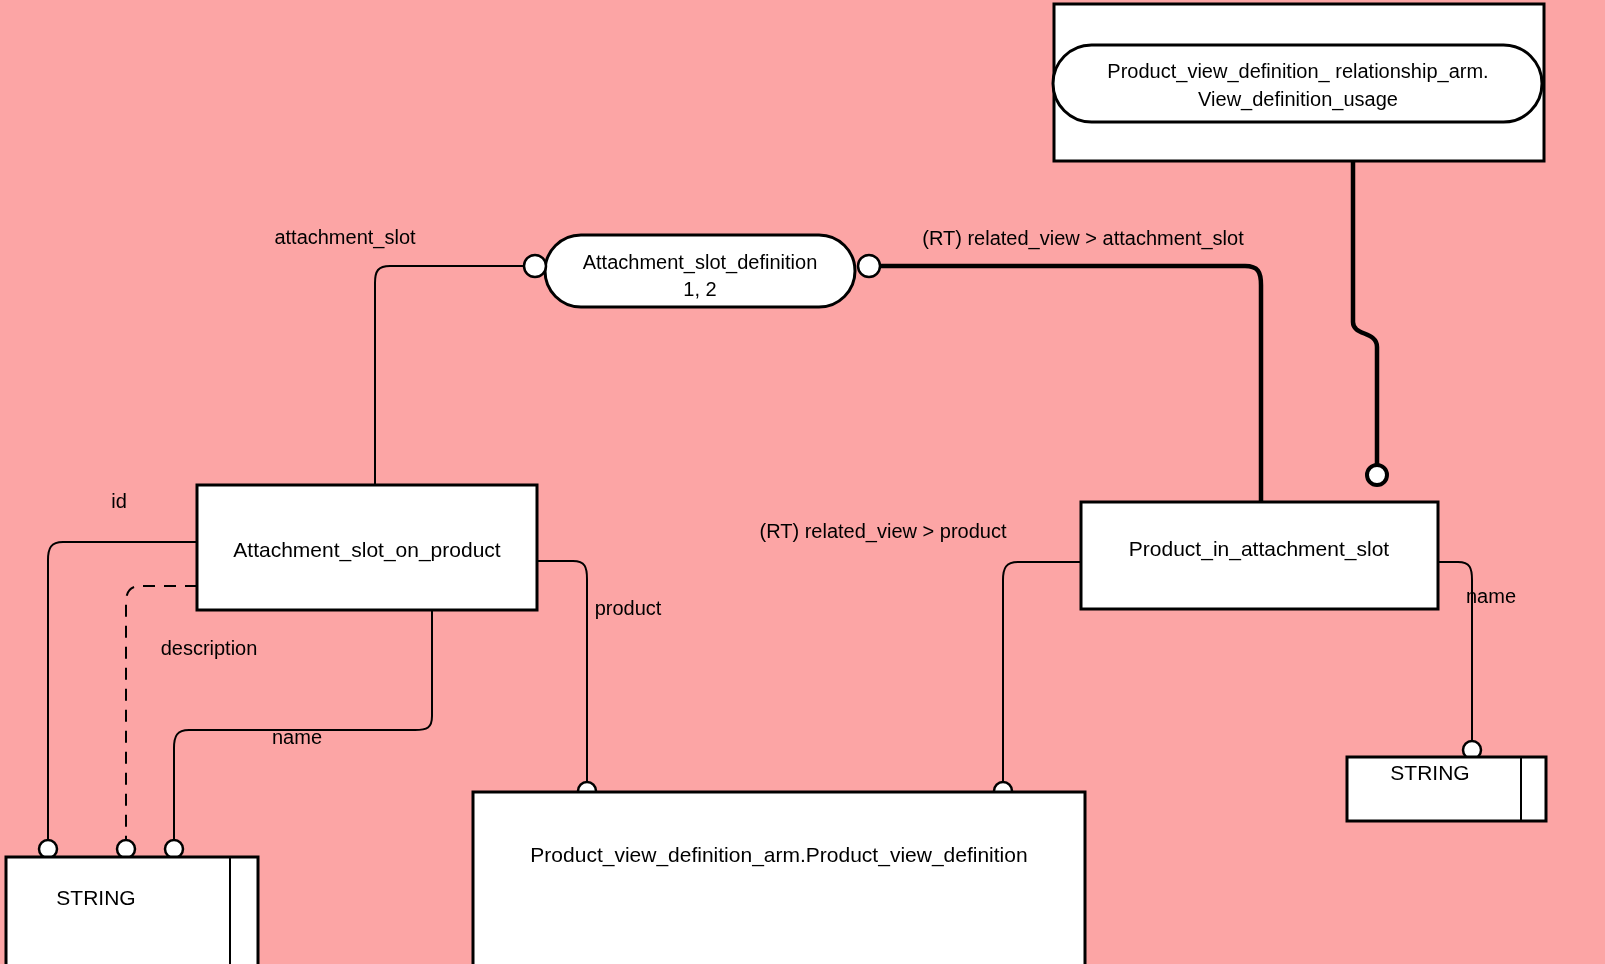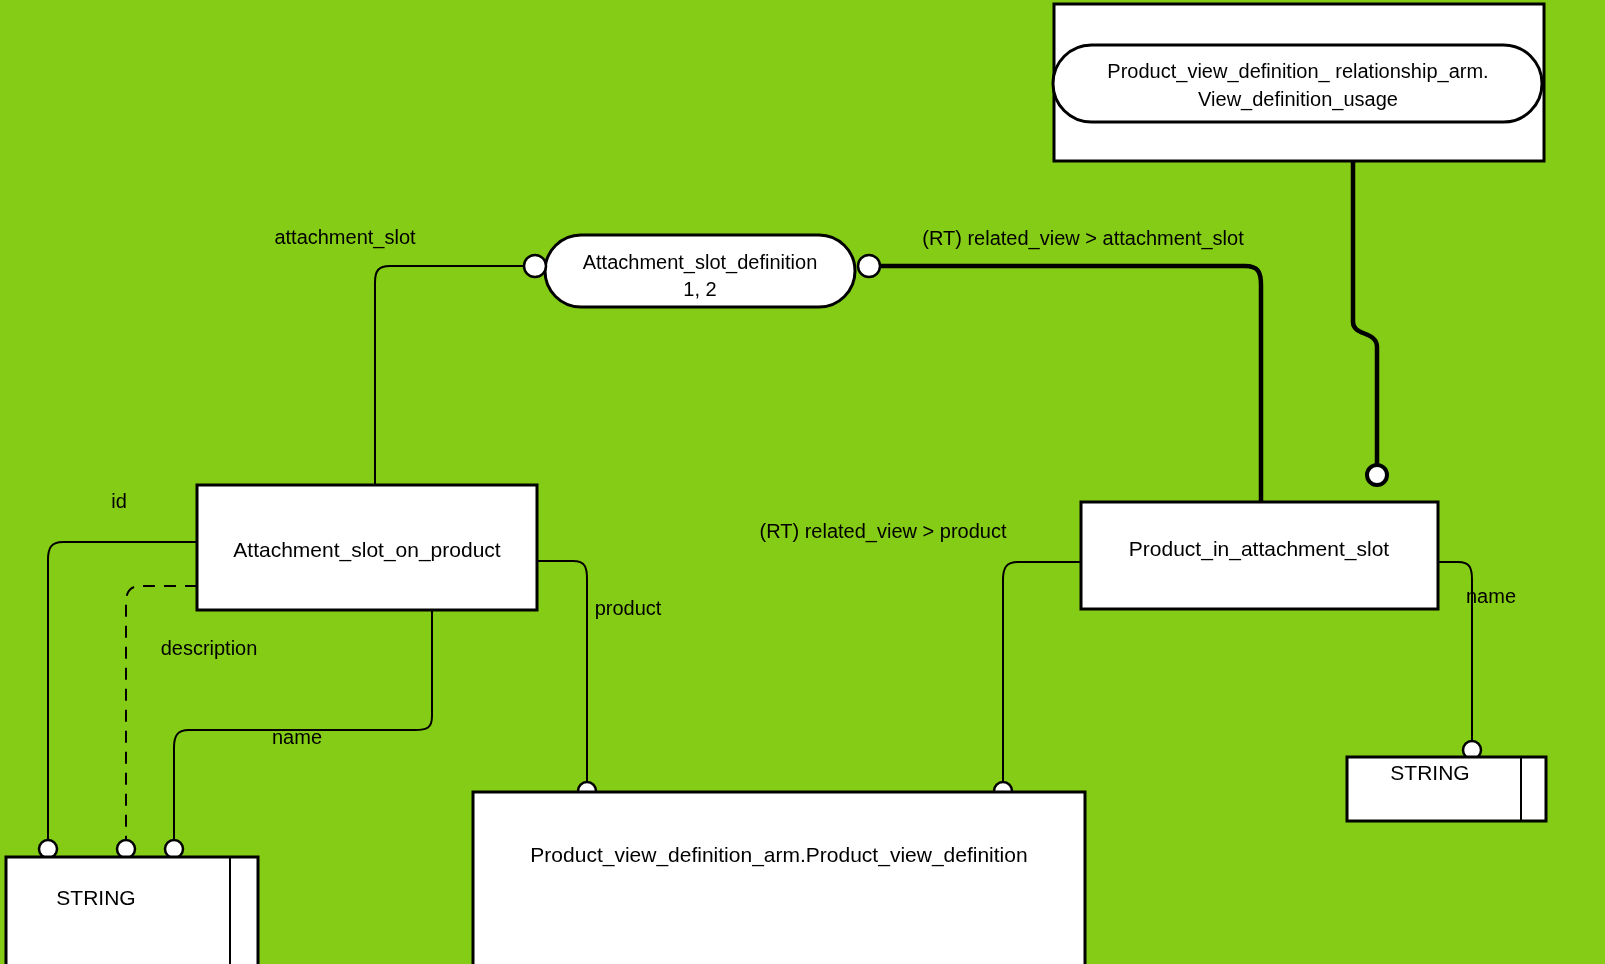--- a/index.html
+++ b/index.html
@@ -7,21 +7,21 @@
     padding: 0;
     background: #ffffff;
   }
   body {
     font-family: "Liberation Sans", sans-serif;
   }
   #diagram-root {
     position: relative;
     width: 1605px;
     height: 964px;
-    background: #84cc16;
+    background: #fca5a5;
     overflow: hidden;
   }
   svg#express-g {
     display: block;
     width: 1605px;
     height: 964px;
   }
   .ln {
     fill: none;
     stroke: #000000;

